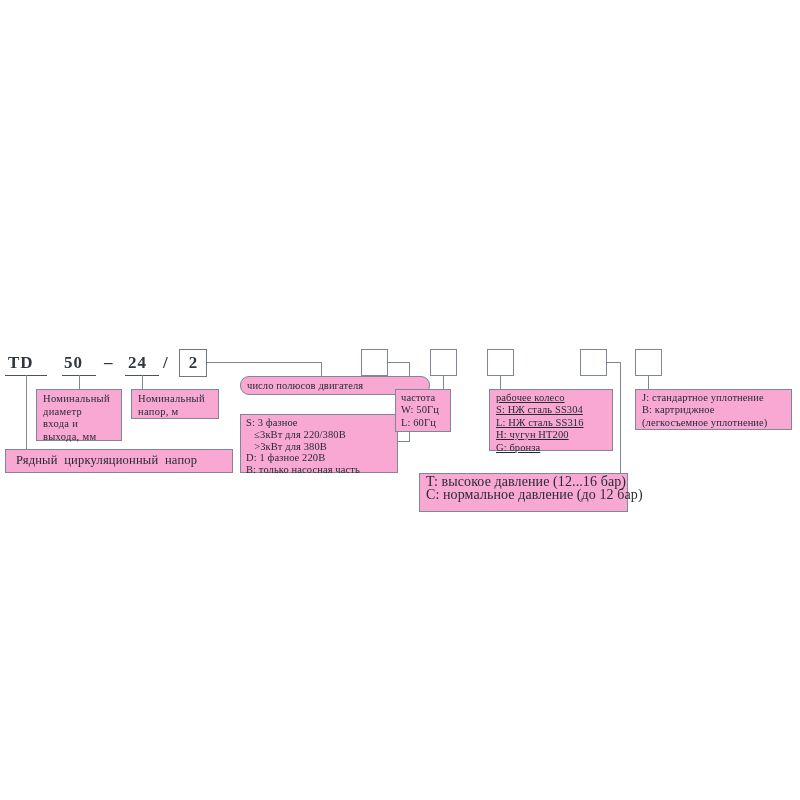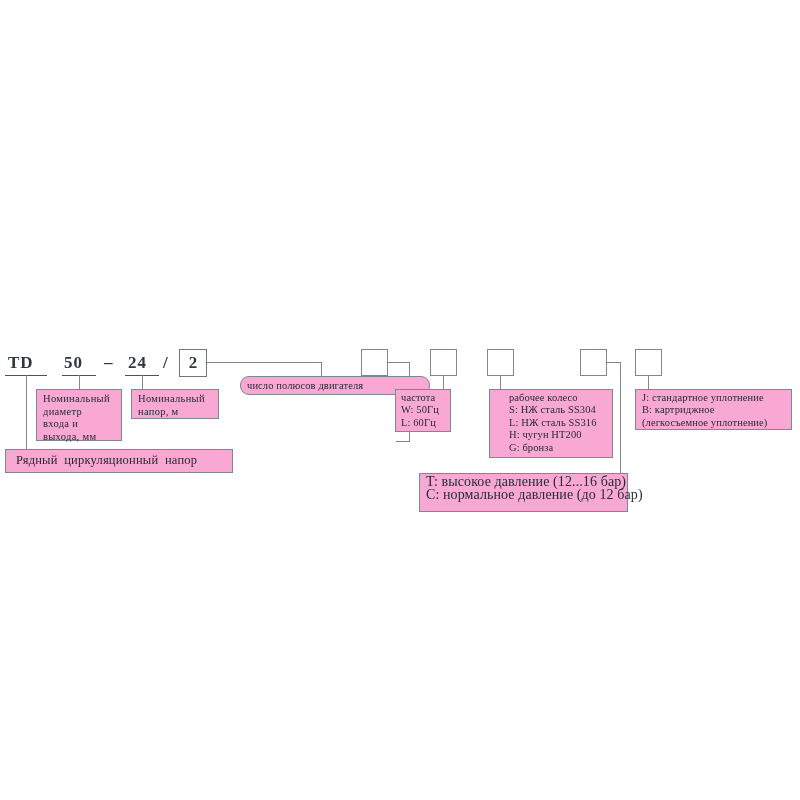--- a/index.html
+++ b/index.html
@@ -131,26 +131,31 @@
   <div class="box big" style="left:36px; top:345px; width:86px; height:52px; line-height:12.6px; font-size:10.5px; padding:3px 6px;">Номинальный
 диаметр
 входа и
 выхода, мм</div>
 
   <div class="box big" style="left:131px; top:345px; width:88px; height:30px; line-height:12.6px; font-size:10.5px; padding:3px 6px;">Номинальный
 напор, м</div>
 
   <div class="box" style="left:240px; top:332px; width:190px; height:19px; line-height:13px; font-size:10.5px; padding:2px 6px;border-radius:9px;">число полюсов двигателя</div>
 
+  <div class="box" style="left:240px; top:370px; width:158px; height:59px; line-height:11.8px; font-size:10.5px; padding:2px 5px;">S: 3 фазное
+   ≤3кВт для 220/380В
+   &gt;3кВт для 380В
+D: 1 фазное 220В
+B: только насосная часть</div>
 
   <div class="box" style="left:395px; top:345px; width:56px; height:43px; line-height:12.4px; font-size:10.5px; padding:2px 5px;">частота
 W: 50Гц
 L: 60Гц</div>
 
-  <div class="box" style="left:489px; top:345px; width:124px; height:69px; line-height:12.4px; font-size:10.5px; padding:2px 19px;">рабочее колесо
+  <div class="box" style="left:489px; top:345px; width:124px; height:62px; line-height:12.4px; font-size:10.5px; padding:2px 6px;text-decoration:underline;">рабочее колесо
 S: НЖ сталь SS304
 L: НЖ сталь SS316
 H: чугун HT200
 G: бронза</div>
 
   <div class="box" style="left:419px; top:429px; width:209px; height:39px; line-height:12.8px; font-size:14px; padding:2px 6px;">T: высокое давление (12...16 бар)
 C: нормальное давление (до 12 бар)</div>
 
   <div class="box" style="left:635px; top:345px; width:157px; height:41px; line-height:12.4px; font-size:10.5px; padding:2px 6px;">J: стандартное уплотнение
 B: картриджное

